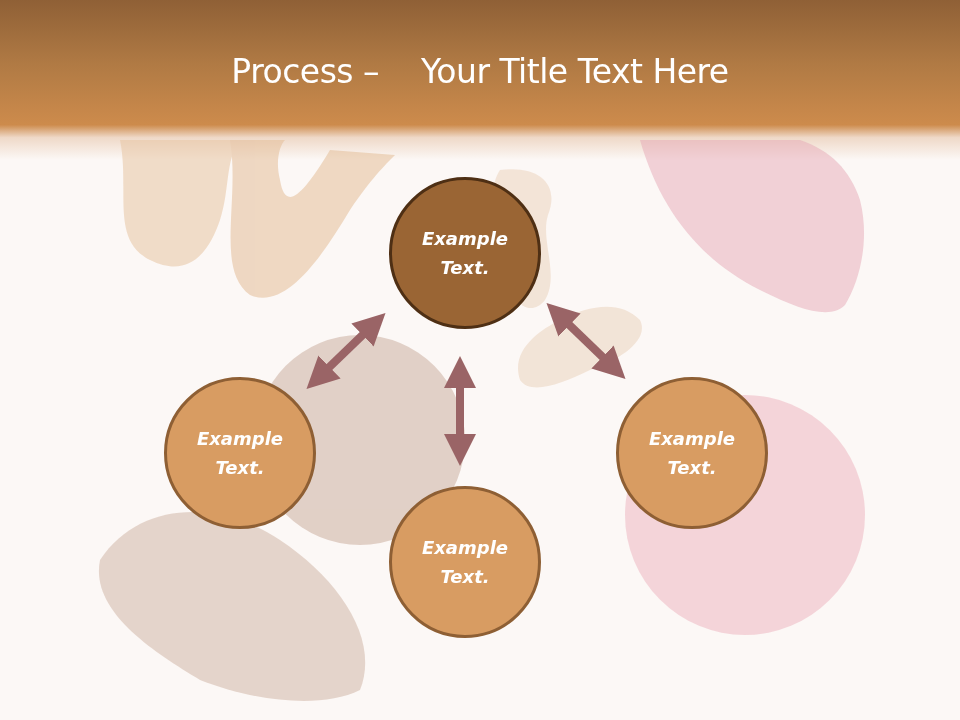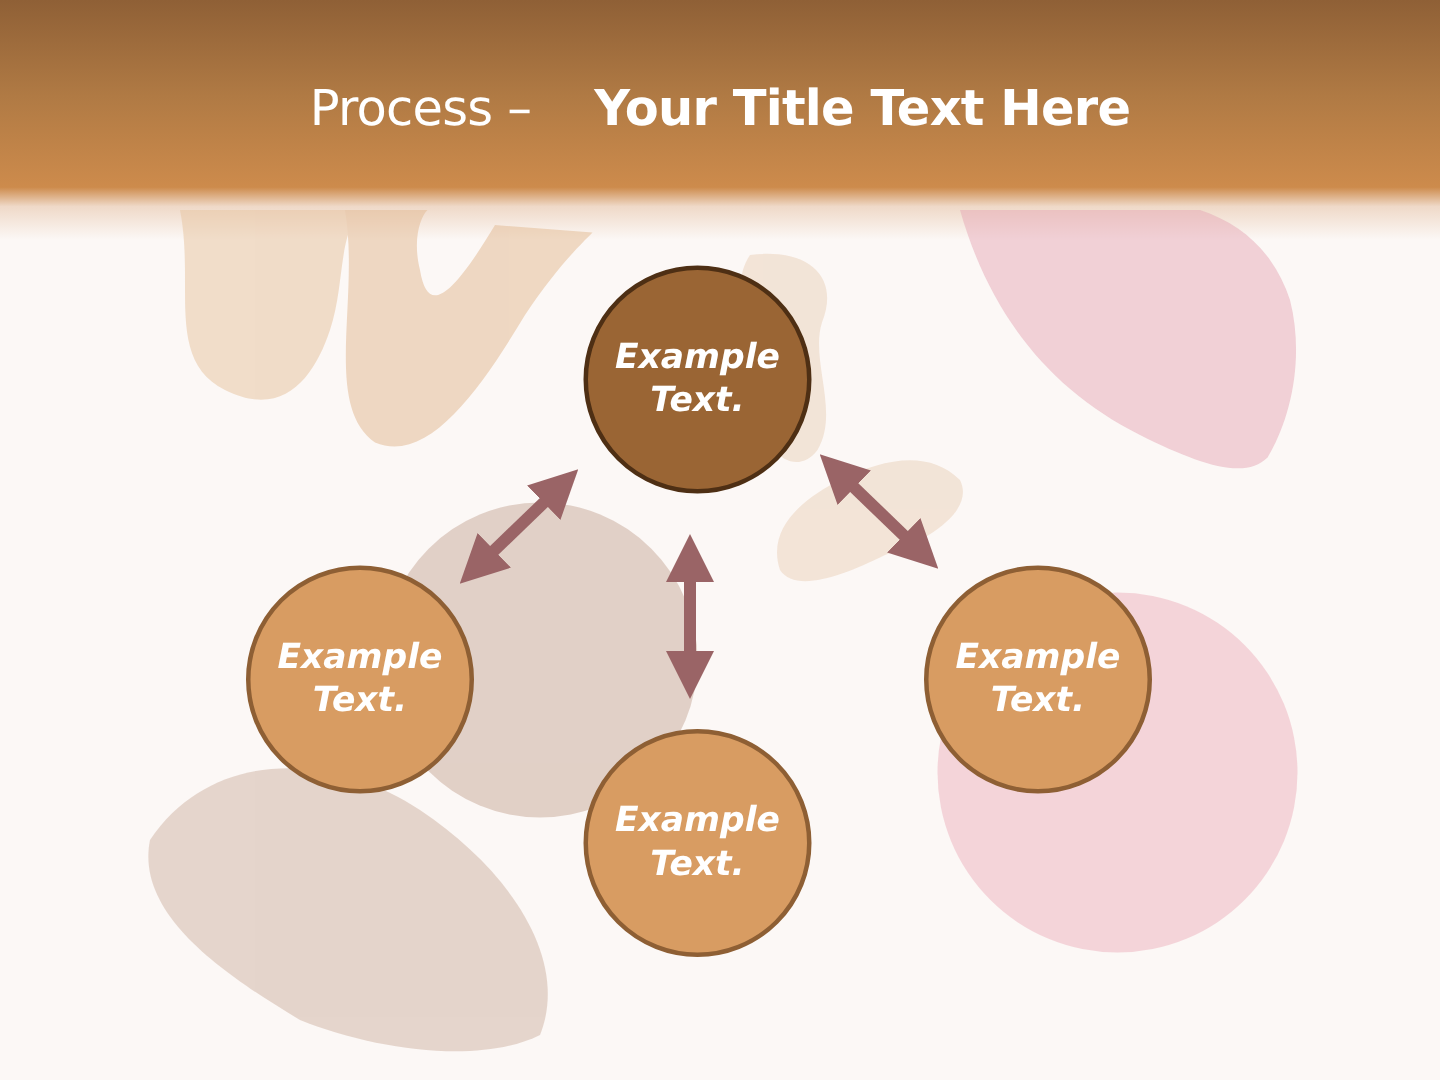--- a/index.html
+++ b/index.html
@@ -1,24 +1,24 @@
 <!DOCTYPE html>
 <html><head>
 <meta charset="utf-8">
 <style>
   html,body{margin:0;padding:0;}
   body{width:960px;height:720px;position:relative;overflow:hidden;background:#fcf8f6;font-family:"DejaVu Sans",sans-serif;}
   .header{position:absolute;left:0;top:0;width:960px;height:160px;
     background:linear-gradient(to bottom,#8f6036 0%,#b07a44 40%,#cd8b4c 78%,#efd9c8 86%,#fcf8f6 100%);}
   .title{position:absolute;left:0;top:52px;width:960px;text-align:center;color:#ffffff;font-size:33px;font-family:"DejaVu Sans",sans-serif;letter-spacing:-0.5px;}
   .title b{font-weight:normal;}
-  .title span.rest{font-weight:bold;margin-left:32px;}
+  .title span.rest{font-weight:normal;margin-left:32px;}
   .deco{position:absolute;}
   .circle{position:absolute;width:152px;height:152px;border-radius:50%;box-sizing:border-box;display:flex;align-items:center;justify-content:center;text-align:center;}
-  .circle .txt{color:#ffffff;font-style:italic;font-weight:bold;font-size:23px;line-height:29px;font-family:"DejaVu Sans",sans-serif;white-space:pre-line;}
+  .circle .txt{color:#ffffff;font-style:italic;font-weight:bold;font-size:18px;line-height:29px;font-family:"DejaVu Sans",sans-serif;white-space:pre-line;}
   .c-dark{background:#9a6534;border:3px solid #4e2f14;}
   .c-light{background:#d89c62;border:3px solid #8e5f34;}
   svg.arrows{position:absolute;left:0;top:0;}
 </style>
 </head>
 <body>
 
 <div class="header"></div>
 
 <svg class="deco" width="960" height="720" style="left:0;top:0;">

